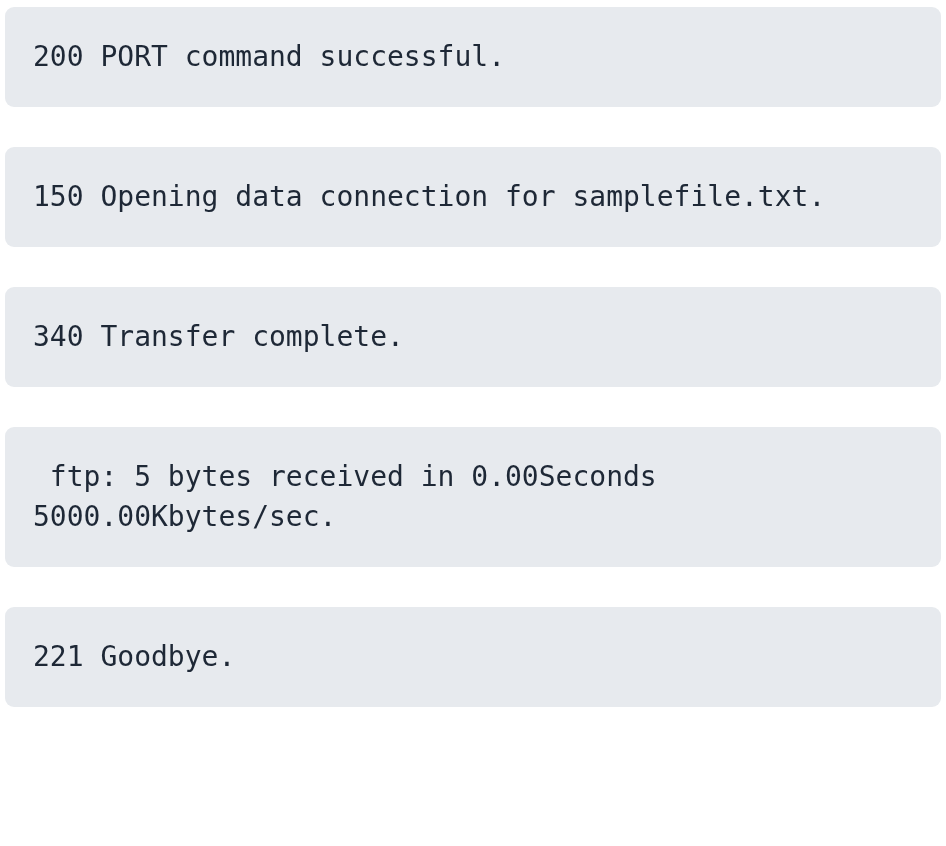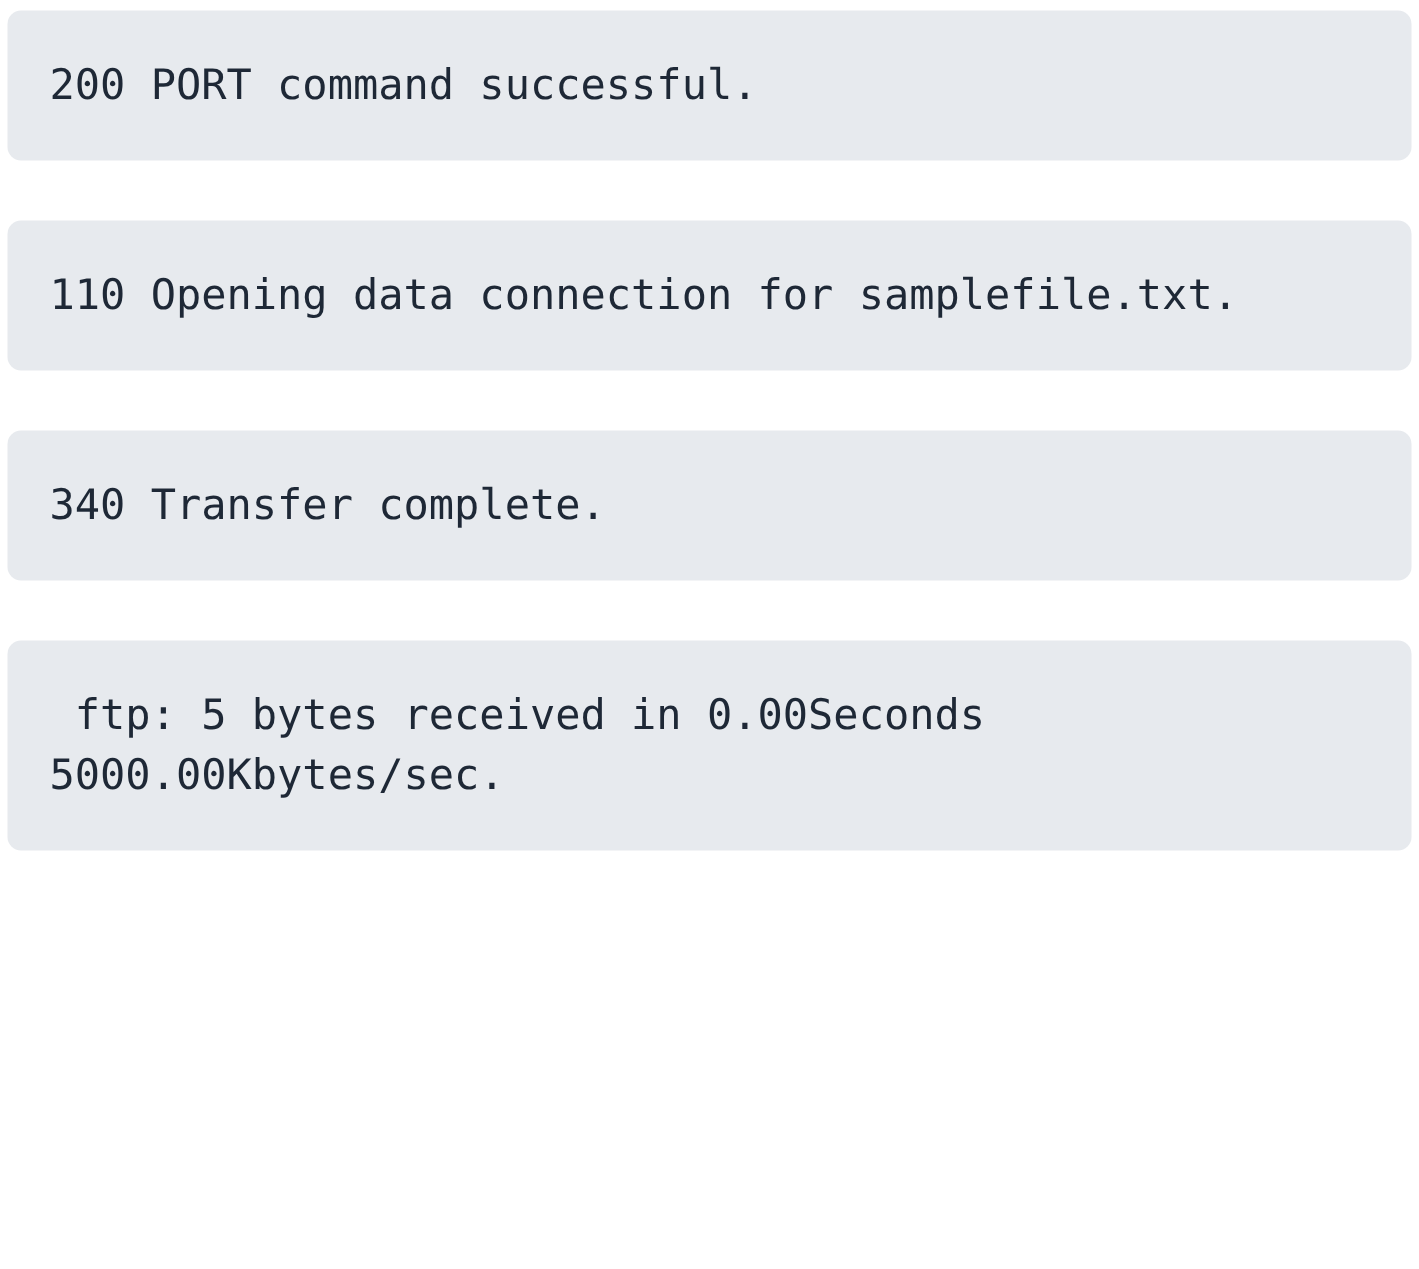--- a/index.html
+++ b/index.html
@@ -54,26 +54,29 @@
 </head>
 <body>
 
 <div id="log">
 
   <div class="msg">
     <pre class="msg-text">200 PORT command successful.</pre>
   </div>
 
   <div class="msg">
-    <pre class="msg-text">110 Opening data connection for samplefile.txt.</pre>
+    <pre class="msg-text">150 Opening data connection for samplefile.txt.</pre>
   </div>
 
   <div class="msg">
     <pre class="msg-text">340 Transfer complete.</pre>
   </div>
 
   <div class="msg wrap">
     <pre class="msg-text"> ftp: 5 bytes received in 0.00Seconds 5000.00Kbytes/sec.</pre>
   </div>
 
 
+  <div class="msg">
+    <pre class="msg-text">221 Goodbye.</pre>
+  </div>
 
 </div>
 
 </body></html>

